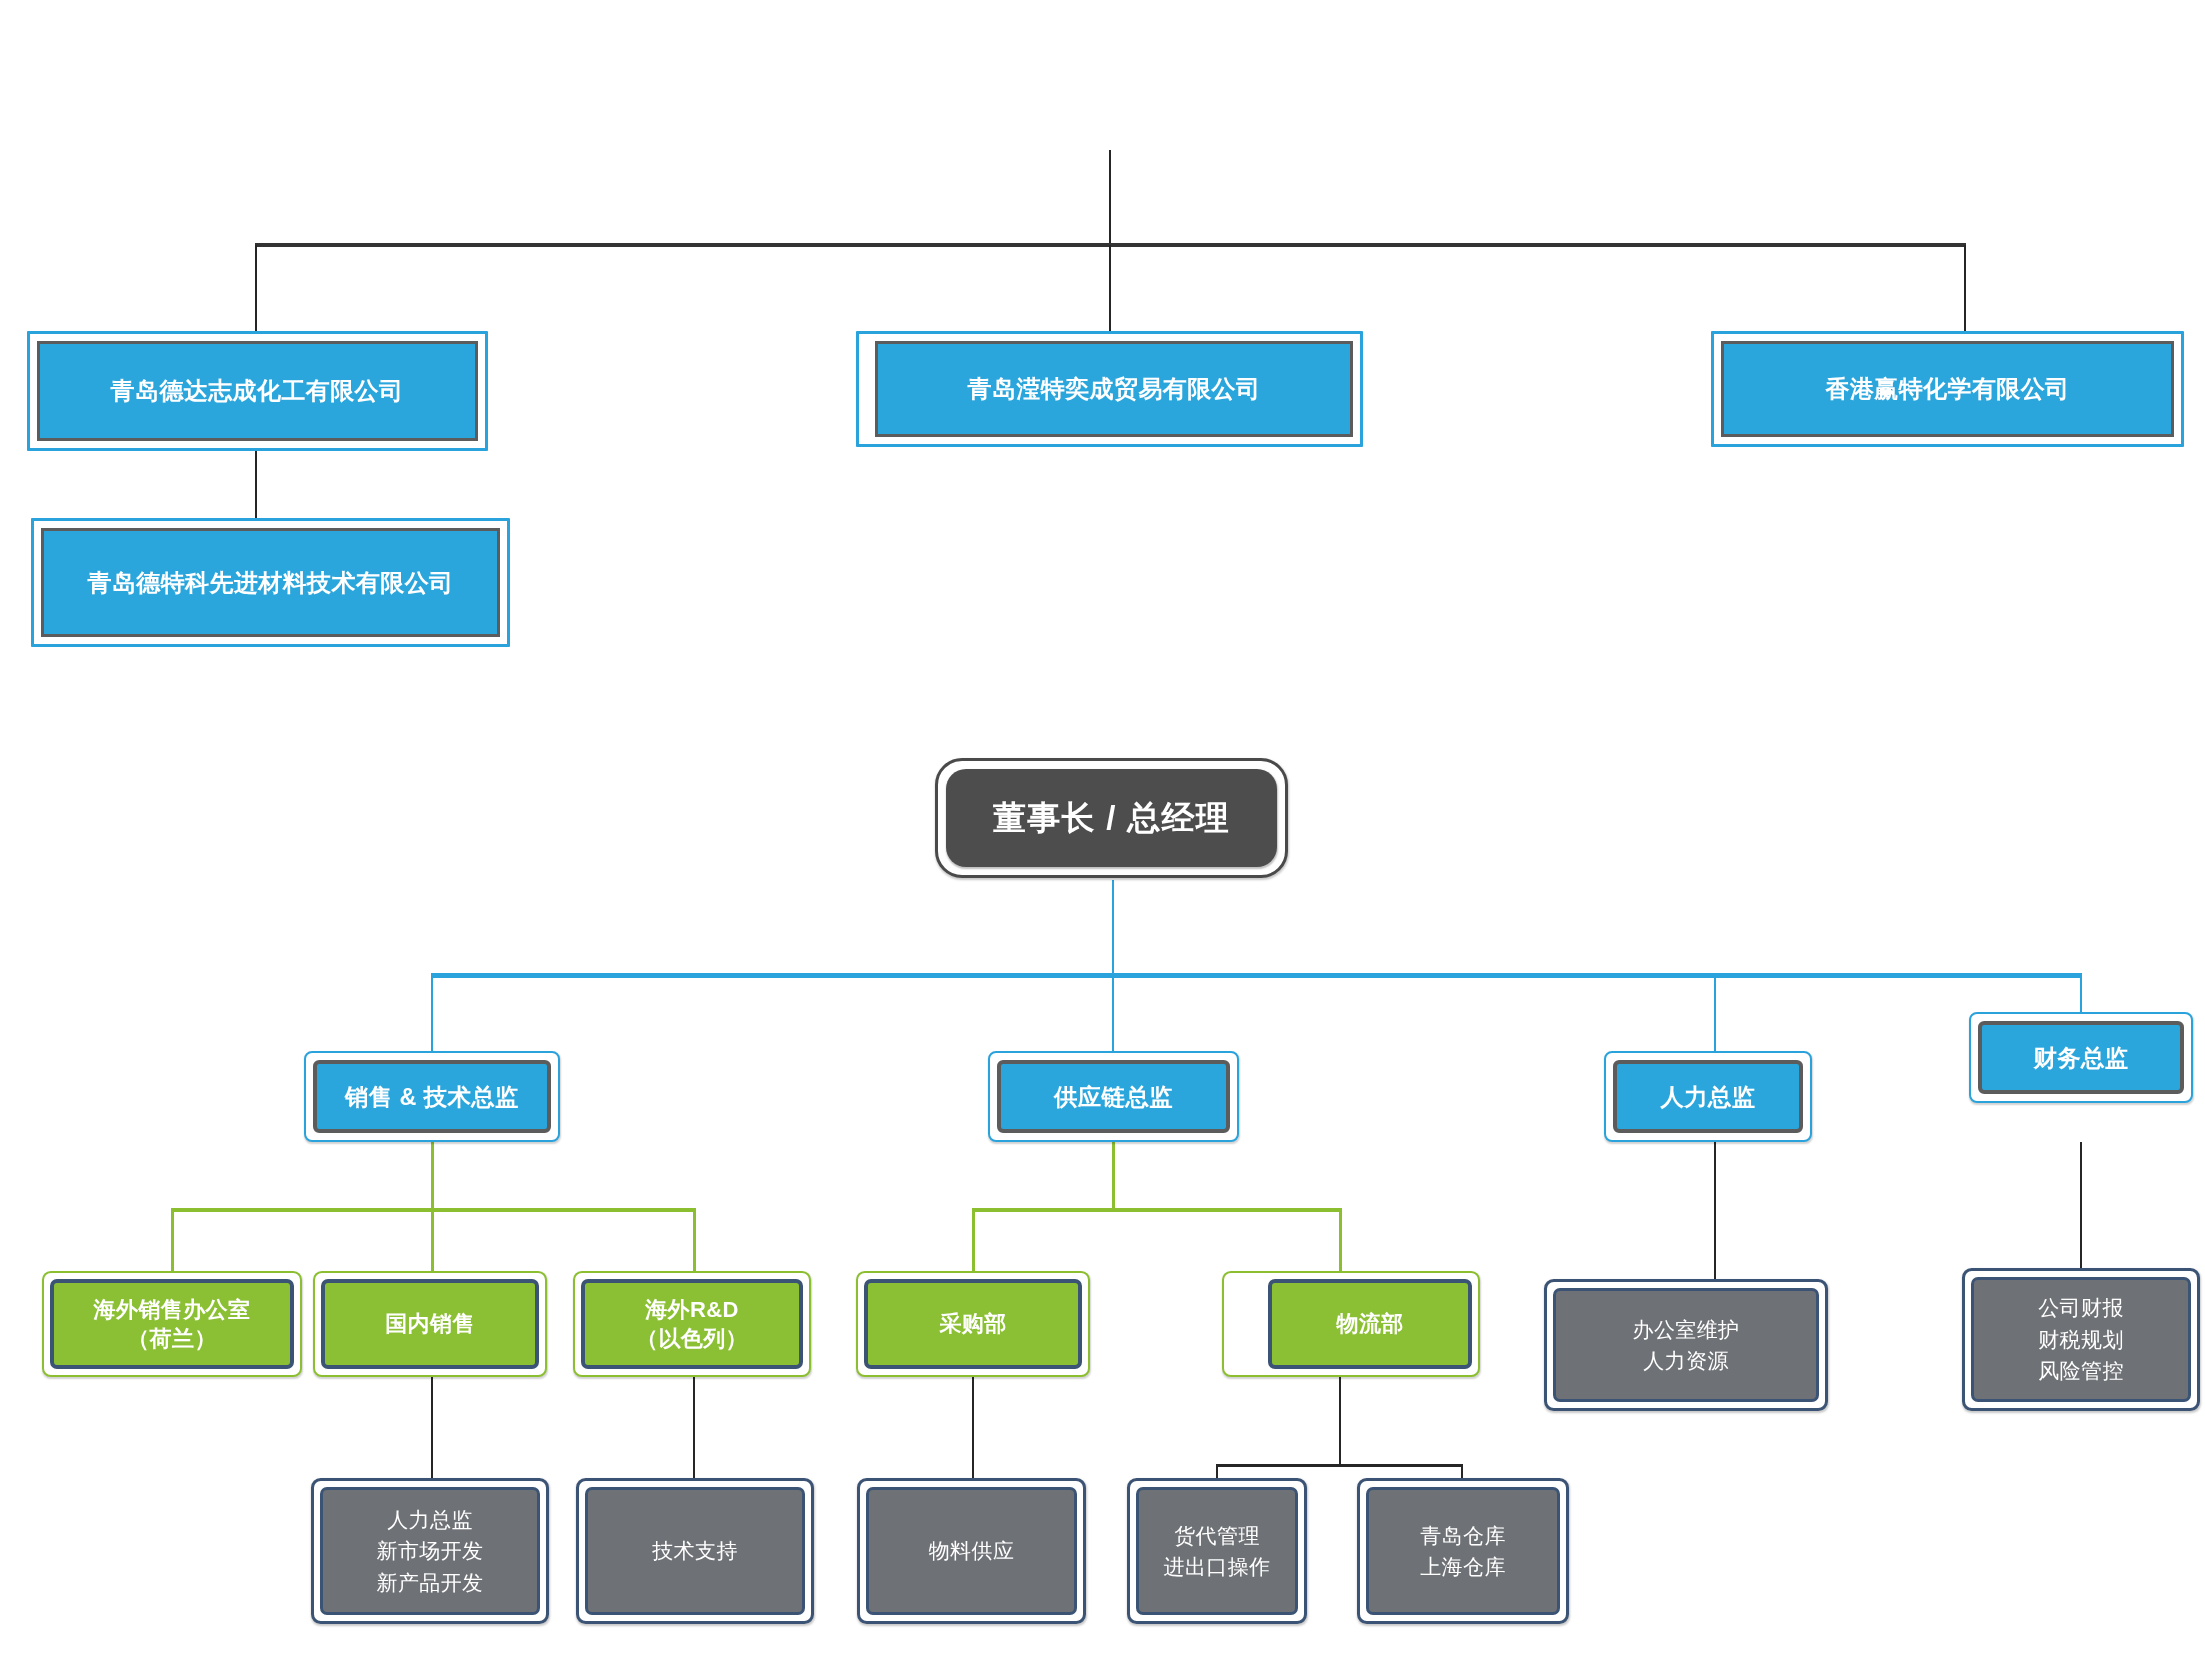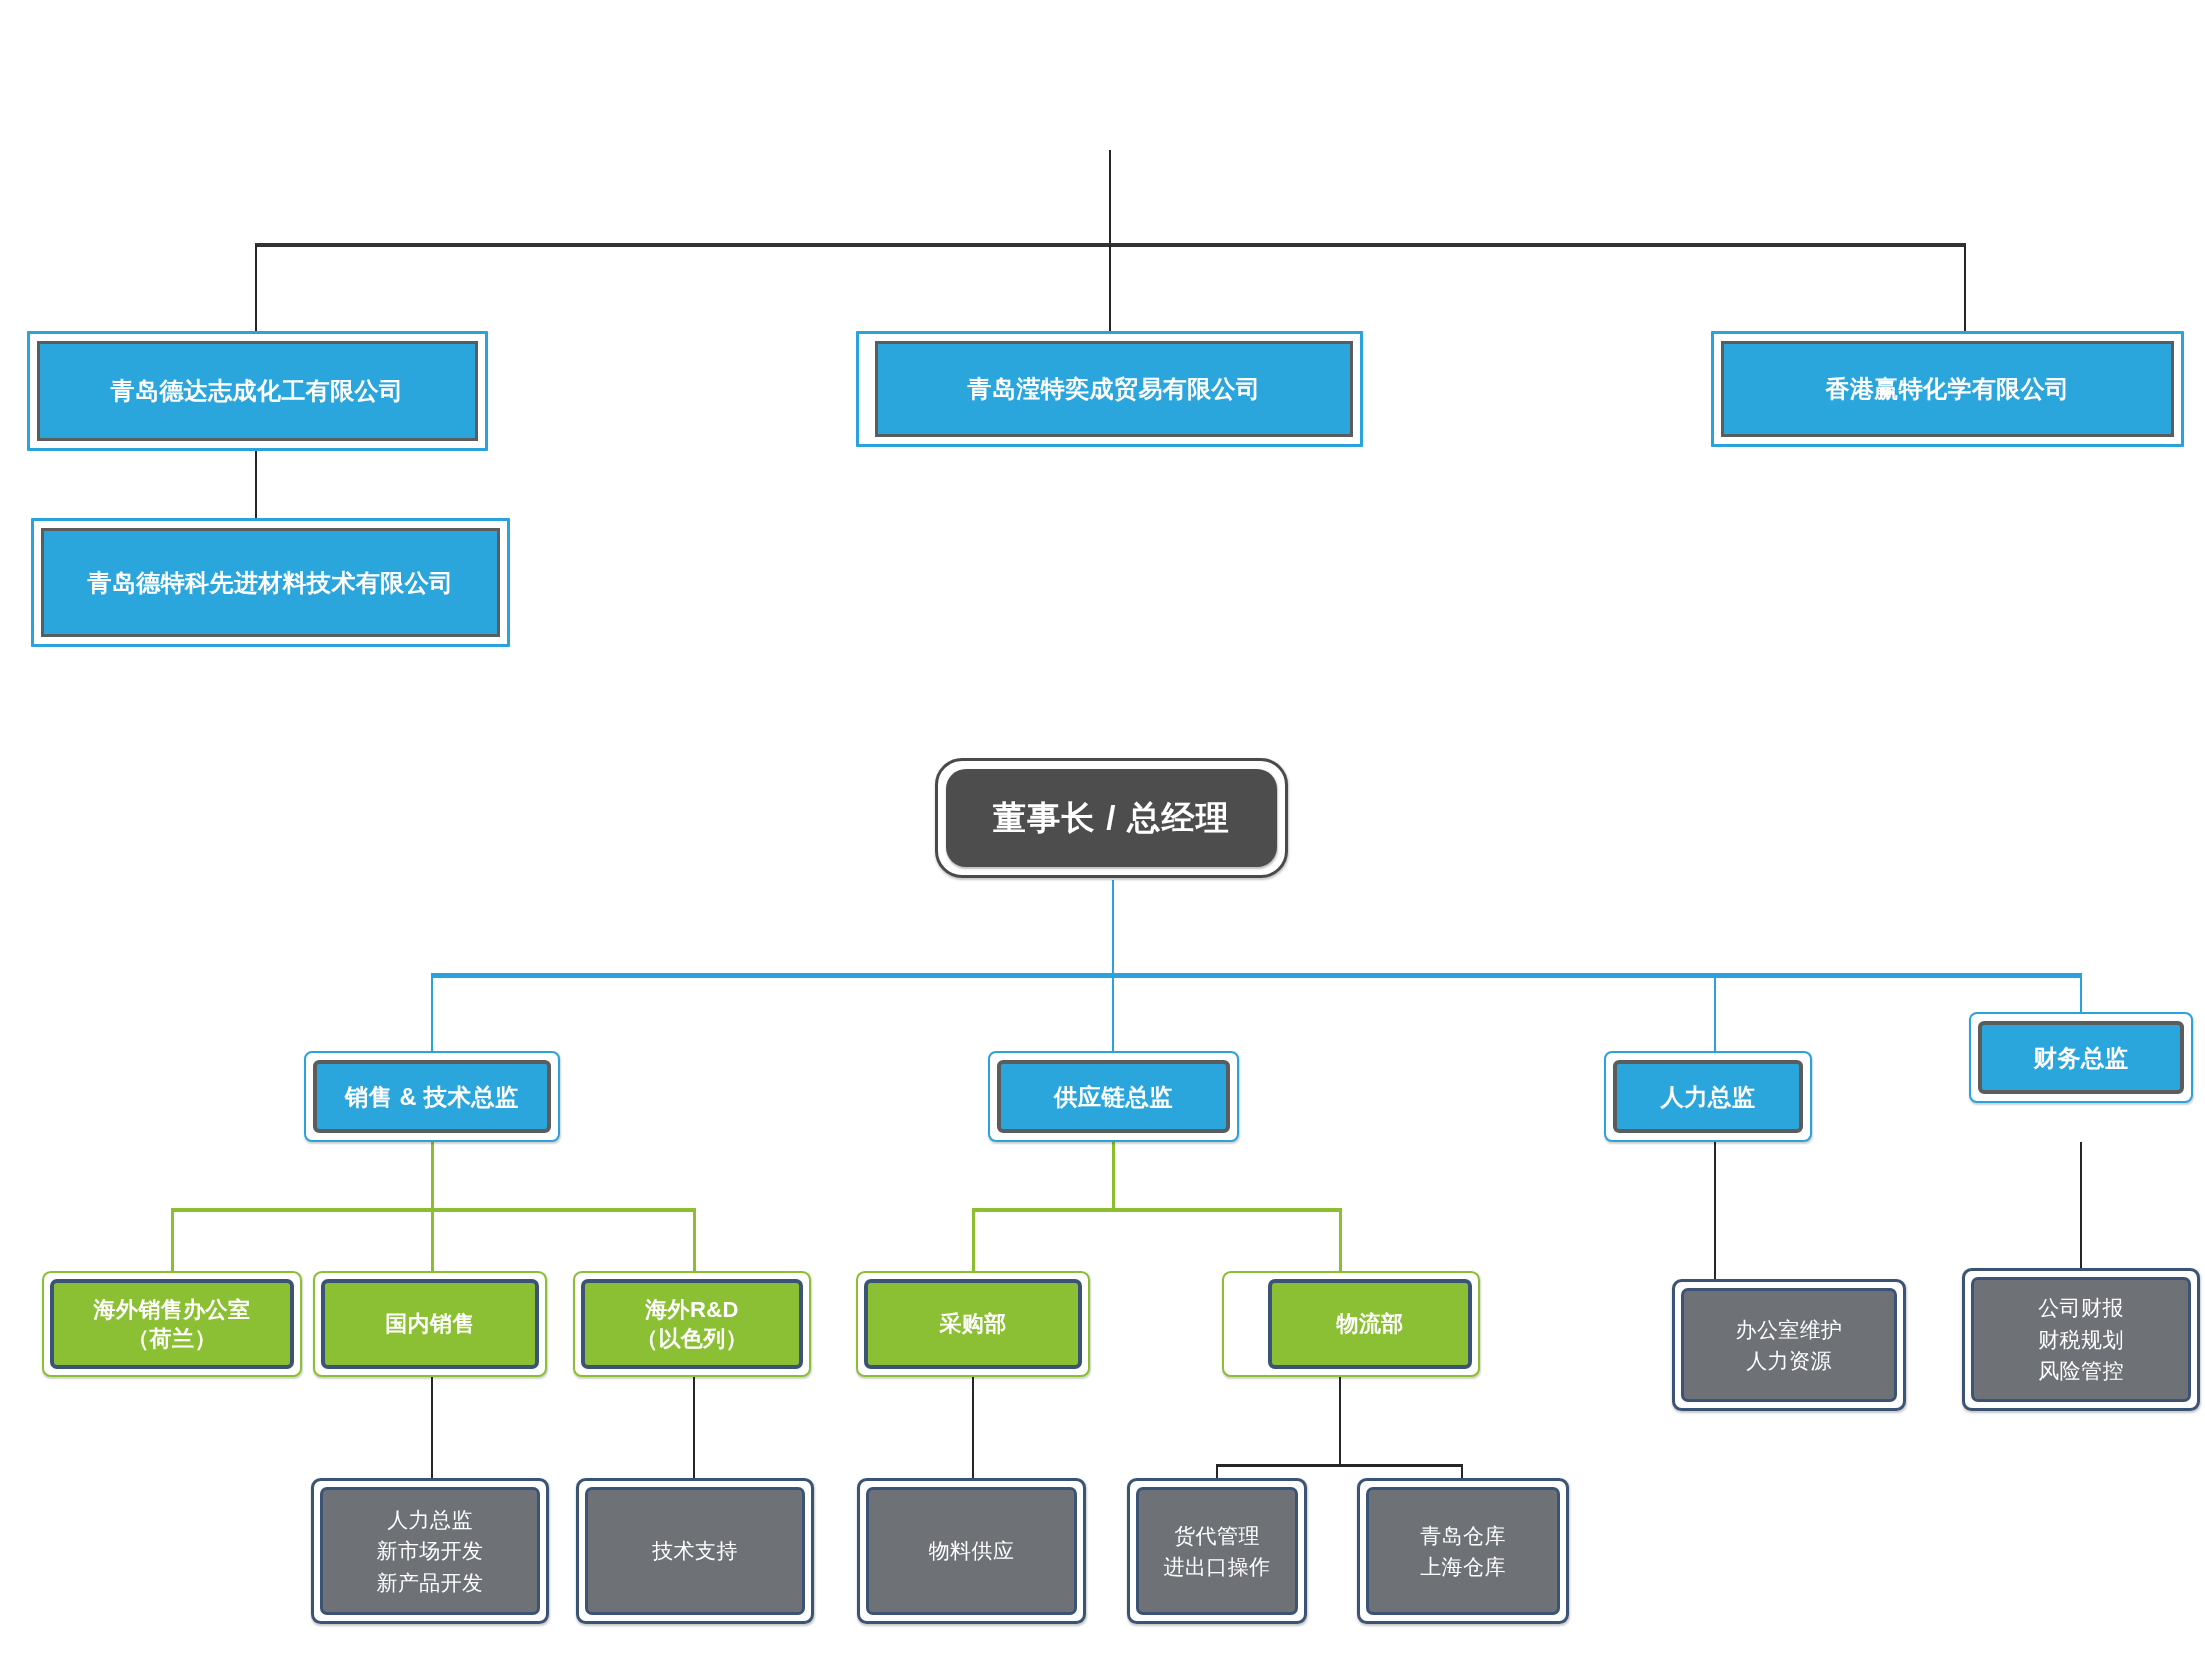--- a/index.html
+++ b/index.html
@@ -254,21 +254,21 @@
       <span class="ln">采购部</span>
     </div>
   </div>
 
   <div class="node dept" style="left:1222px;top:1271px;width:258px;height:106px;padding-left:44px;">
     <div class="inner">
       <span class="ln">物流部</span>
     </div>
   </div>
 
-  <div class="node func" style="left:1672px;top:1279px;width:234px;height:132px;">
+  <div class="node func" style="left:1544px;top:1279px;width:284px;height:132px;">
     <div class="inner">
       <span class="ln">办公室维护</span>
       <span class="ln">人力资源</span>
     </div>
   </div>
 
   <div class="node func" style="left:1962px;top:1268px;width:238px;height:143px;">
     <div class="inner">
       <span class="ln">公司财报</span>
       <span class="ln">财税规划</span>

